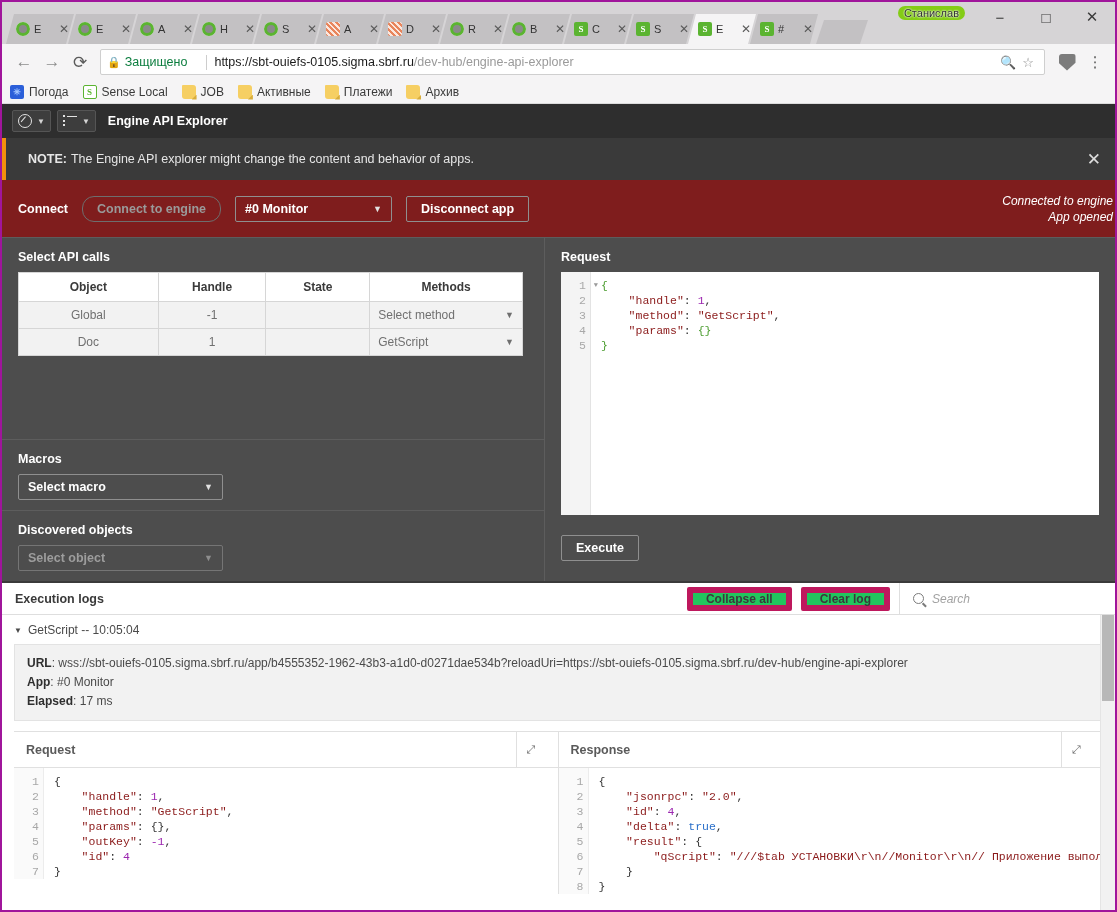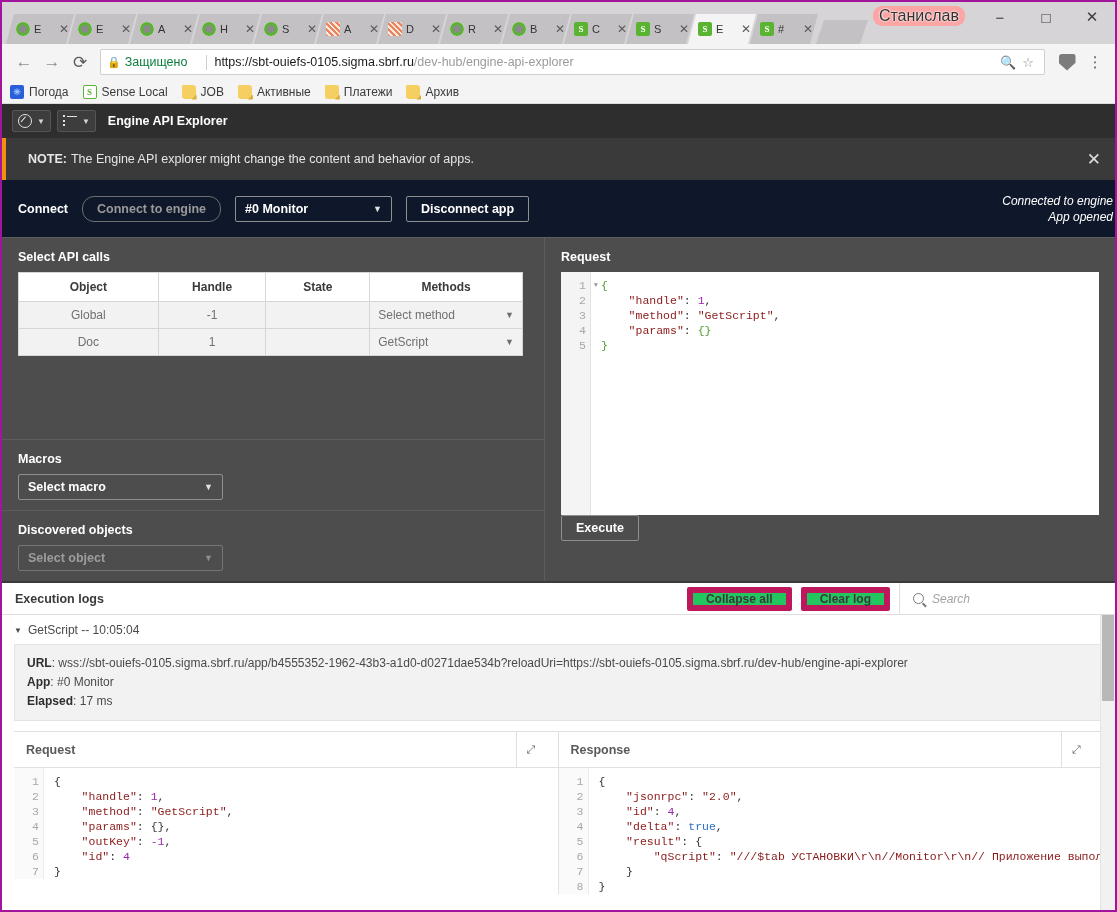--- a/index.html
+++ b/index.html
@@ -72,22 +72,22 @@
     position:absolute; right:0; top:0;
     display:flex; align-items:center; height:30px;
   }
   .winctl div {
     width:46px; height:30px; display:flex;
     align-items:center; justify-content:center;
     font-size:15px; color:#3a3a3a;
   }
   .userbadge {
     position:absolute; right:150px; top:4px;
-    font-size:16px; color:#333;
-    background:#fca5a5; padding:1px 6px;
+    font-size:11px; color:#333;
+    background:#84cc16; padding:1px 6px;
     border-radius:9px;
     text-shadow: 0 0 2px #fff, 0 0 2px #fff;
   }
 
   
   .omnirow {
     height:36px; background:#f5f4f5;
     display:flex; align-items:center;
     padding:0 8px; flex:0 0 auto;
   }
@@ -183,21 +183,21 @@
     padding:0 12px 0 22px; color:#e6e6e6; font-size:12.5px;
     flex:0 0 auto; position:relative;
   }
   .note b { font-weight:bold; margin-right:4px; }
   .note .x {
     position:absolute; right:14px; top:50%; transform:translateY(-50%);
     font-size:17px; color:#dcdcdc; line-height:1;
   }
 
   .connectbar {
-    height:58px; background:#0f172a;
+    height:58px; background:#7f1d1d;
     border-bottom:1px solid #5d5d5d;
     display:flex; align-items:center;
     padding:0 16px; gap:14px; flex:0 0 auto;
     position:relative;
   }
   .lbl-bold { font-size:12.5px; font-weight:bold; color:#fff; }
   .gbtn {
     height:26px; border:1px solid #8f8f8f; background:transparent;
     color:#fff; font-size:12.5px; font-weight:bold;
     border-radius:2px; padding:0 14px;
@@ -279,21 +279,21 @@
     flex:1 1 auto; padding:6px 0 0 10px;
     font-family:"Liberation Mono", monospace; font-size:11.5px;
     line-height:15px; color:#333; white-space:pre; overflow:hidden;
   }
   .tk-br { color:#4a9c2e; }
   .tk-key { color:#8b1a1a; }
   .tk-str { color:#8b1a1a; }
   .tk-num { color:#9c27b0; }
   .tk-bool { color:#2a6fc9; }
   .tk-p { color:#333; }
-  .execrow { height:46px; display:flex; align-items:flex-start; flex:0 0 auto; }
+  .execrow { height:46px; display:flex; align-items:flex-end; flex:0 0 auto; }
 
   
   .logs { height:327px; flex:0 0 327px; background:#fff;
           display:flex; flex-direction:column; position:relative; }
   .logshead {
     height:32px; flex:0 0 32px; border-bottom:1px solid #dedede;
     display:flex; align-items:center; padding:0 0 0 13px;
   }
   .logstitle { font-size:12.5px; font-weight:bold; color:#3a3a3a; flex:1 1 auto; }
   .wbtn {

